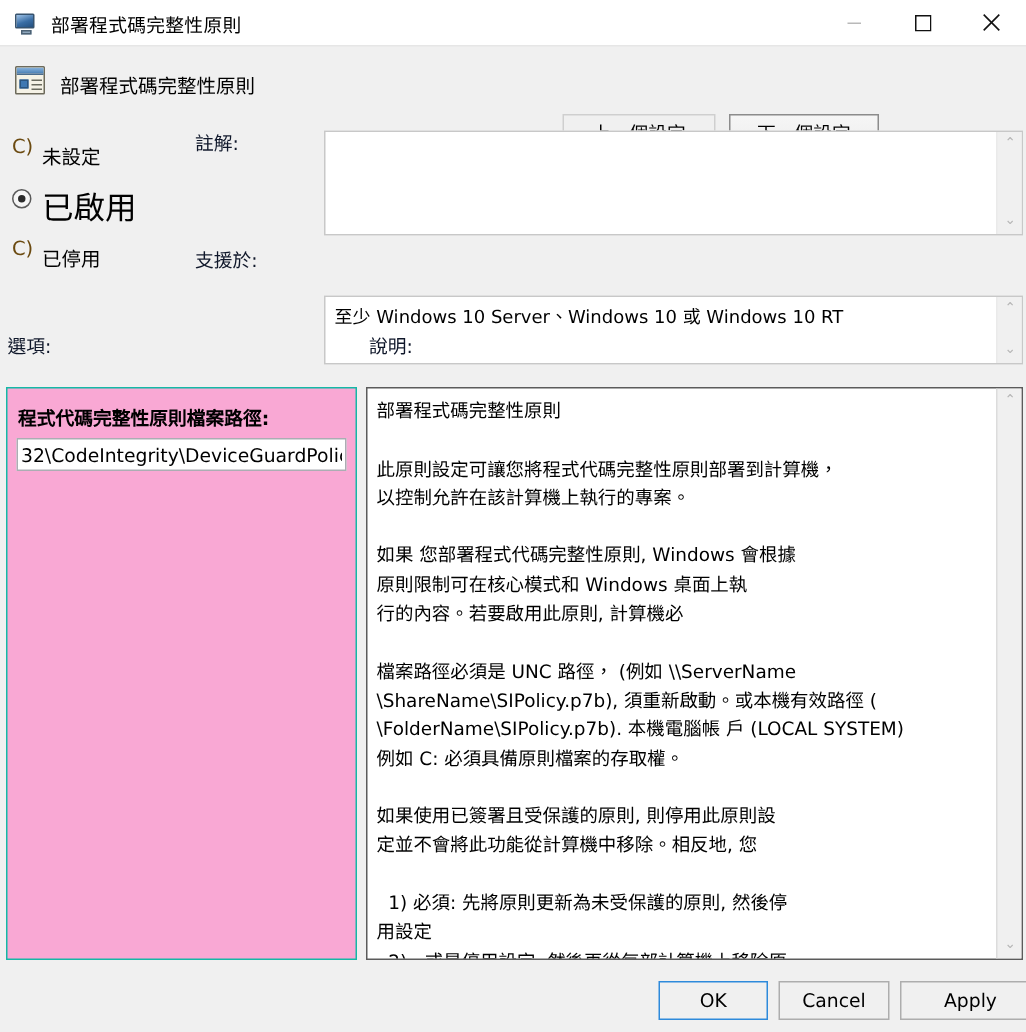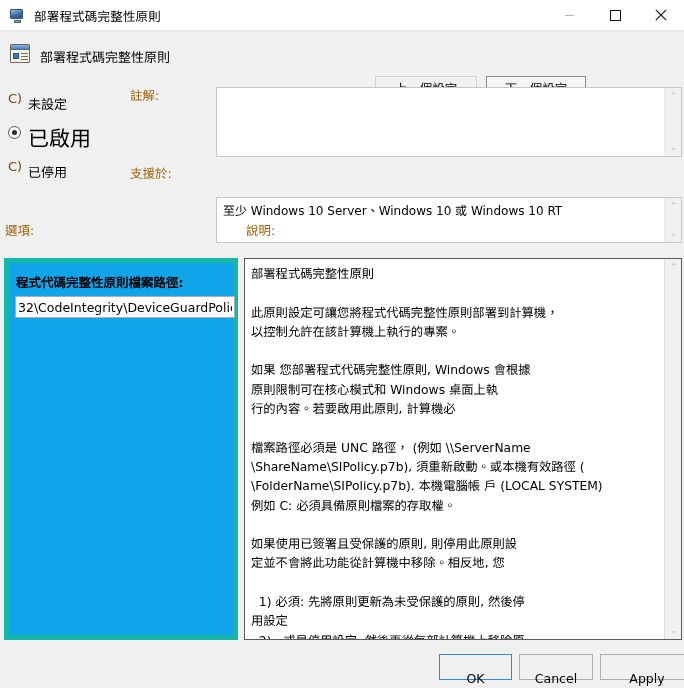--- a/index.html
+++ b/index.html
@@ -198,21 +198,21 @@
     border-radius: 50%;
     background: #2b2b2b;
   }
   .radio-label { font-size: 13px; padding-left: 5px; white-space: nowrap; margin-top: 10px; }
   .radio-label.big { font-size: 21px; }
 
   
   .field-label {
     position: absolute;
     font-size: 12.5px;
-    color: #a16207;
+    color: #0f172a;
     white-space: nowrap;
   }
   #comment-label { left: 130px; top: 85px; }
   #supported-label { left: 130px; top: 163px; }
 
   .boxed {
     position: absolute;
     background: #ffffff;
     border: 1px solid #c8c8c8;
     box-sizing: border-box;
@@ -255,22 +255,22 @@
 
   
   #options-label { left: 5px; top: 220px; }
   #help-label { left: 246px; top: 220px; }
 
   
   #options-panel {
     position: absolute;
     left: 4px; top: 258px;
     width: 234px; height: 382px;
-    background: #0ea5e9;
-    border: 5px solid #14b8a6;
+    background: #f9a8d4;
+    border: 1px solid #14b8a6;
     box-sizing: border-box;
   }
   #policy-path-label {
     position: absolute;
     left: 7px; top: 9px;
     font-size: 12.5px;
     font-weight: bold;
     white-space: nowrap;
   }
   #policy-path-input {
@@ -312,21 +312,21 @@
   .footer-btn {
     position: absolute;
     top: 654px;
     height: 26px;
     background: #f0f0f0;
     border: 1px solid #adadad;
     box-sizing: border-box;
     font-family: "DejaVu Sans", "Liberation Sans", sans-serif;
     font-size: 12.5px;
     color: #000000;
-    padding: 12px;
+    padding: 0;
     line-height: 24px;
     text-align: center;
   }
   #ok-button {
     left: 439px; width: 73px;
     border: 1px solid #2e8adb;
     background: #f0f0f0;
   }
   #cancel-button { left: 519px; width: 74px; }
   #apply-button { left: 600px; width: 94px; }

